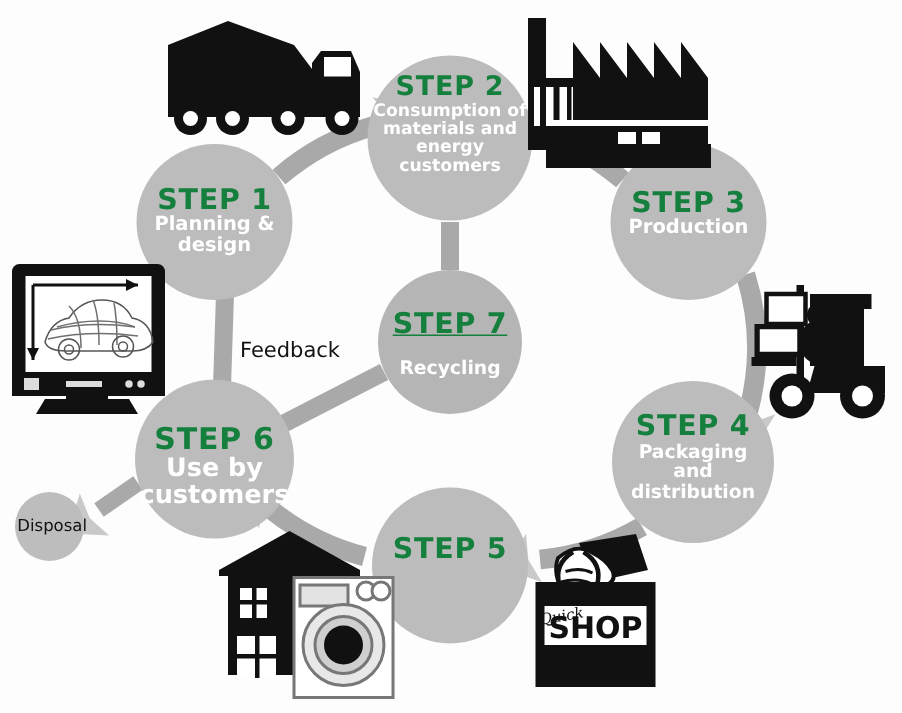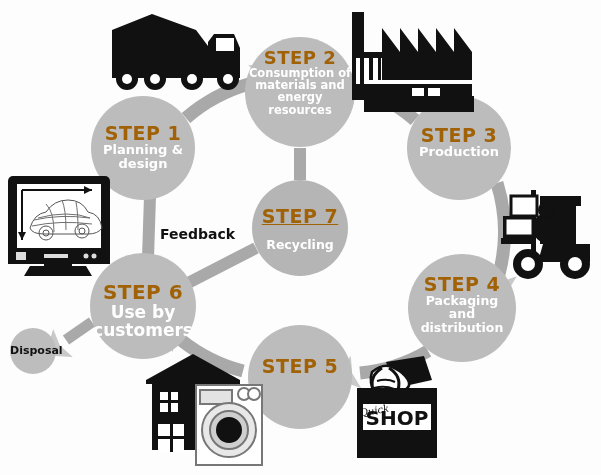--- a/index.html
+++ b/index.html
@@ -4,26 +4,26 @@
 <style>
   html,body{margin:0;padding:0;background:#ffffff;}
   body{width:601px;height:475px;overflow:hidden;
        font-family:"Liberation Sans",sans-serif;}
   #stage{position:relative;width:601px;height:475px;background:#fdfdfd;}
 
   svg#diagram{position:absolute;left:0;top:0;width:601px;height:475px;}
 
   .step-label{position:absolute;text-align:center;color:#ffffff;
               pointer-events:none;line-height:1.06;}
-  .step-title{font-weight:bold;letter-spacing:.5px;color:#a16207;
+  .step-title{font-weight:bold;letter-spacing:.5px;color:#15803d;
               font-family:"DejaVu Sans",sans-serif;}
   .step-sub{font-weight:bold;color:#ffffff;
             font-family:"DejaVu Sans",sans-serif;}
 
-  .plain-label{position:absolute;color:#111;font-weight:bold;
+  .plain-label{position:absolute;color:#111;font-weight:normal;
                font-family:"DejaVu Sans",sans-serif;}
 </style>
 </head>
 <body>
 
 <div id="stage">
 
   <svg id="diagram" viewBox="0 0 601 475">
     <defs>
       <g id="arrowhead">
@@ -195,21 +195,21 @@
     <div class="step-title" style="font-size:19px;">STEP 1</div>
     <div class="step-sub" style="font-size:13px;white-space:pre-line;">Planning &amp;
 design</div>
   </div>
 
   <div class="step-label" style="left:243px;top:48px;width:114px;">
     <div class="step-title" style="font-size:18px;">STEP 2</div>
     <div class="step-sub" style="font-size:11.5px;white-space:pre-line;">Consumption of
 materials and
 energy
-resources</div>
+customers</div>
   </div>
 
   <div class="step-label" style="left:407px;top:125px;width:104px;">
     <div class="step-title" style="font-size:19px;">STEP 3</div>
     <div class="step-sub" style="font-size:13px;white-space:pre-line;">Production</div>
   </div>
 
   <div class="step-label" style="left:406px;top:274px;width:112px;">
     <div class="step-title" style="font-size:19px;">STEP 4</div>
     <div class="step-sub" style="font-size:12.5px;white-space:pre-line;">Packaging

